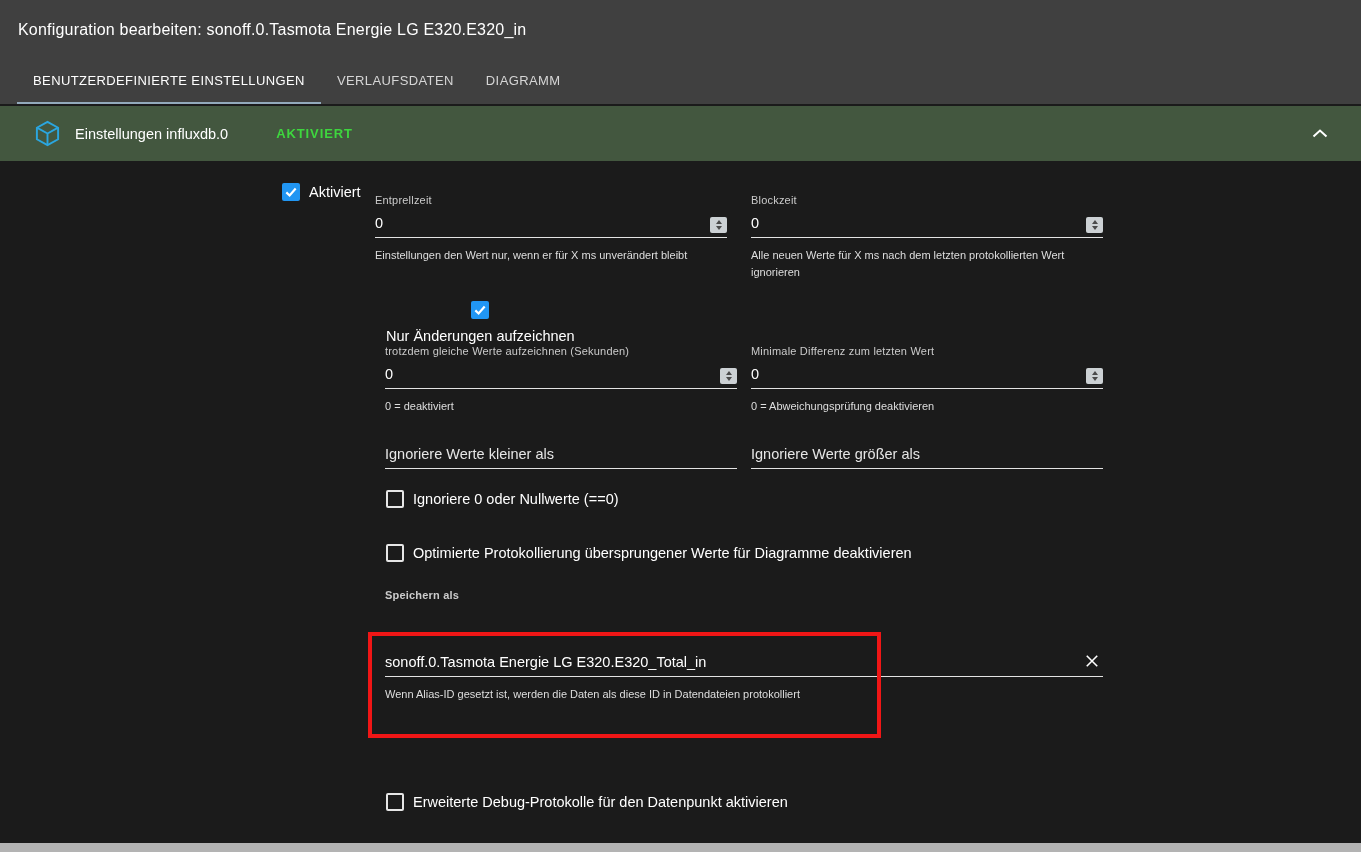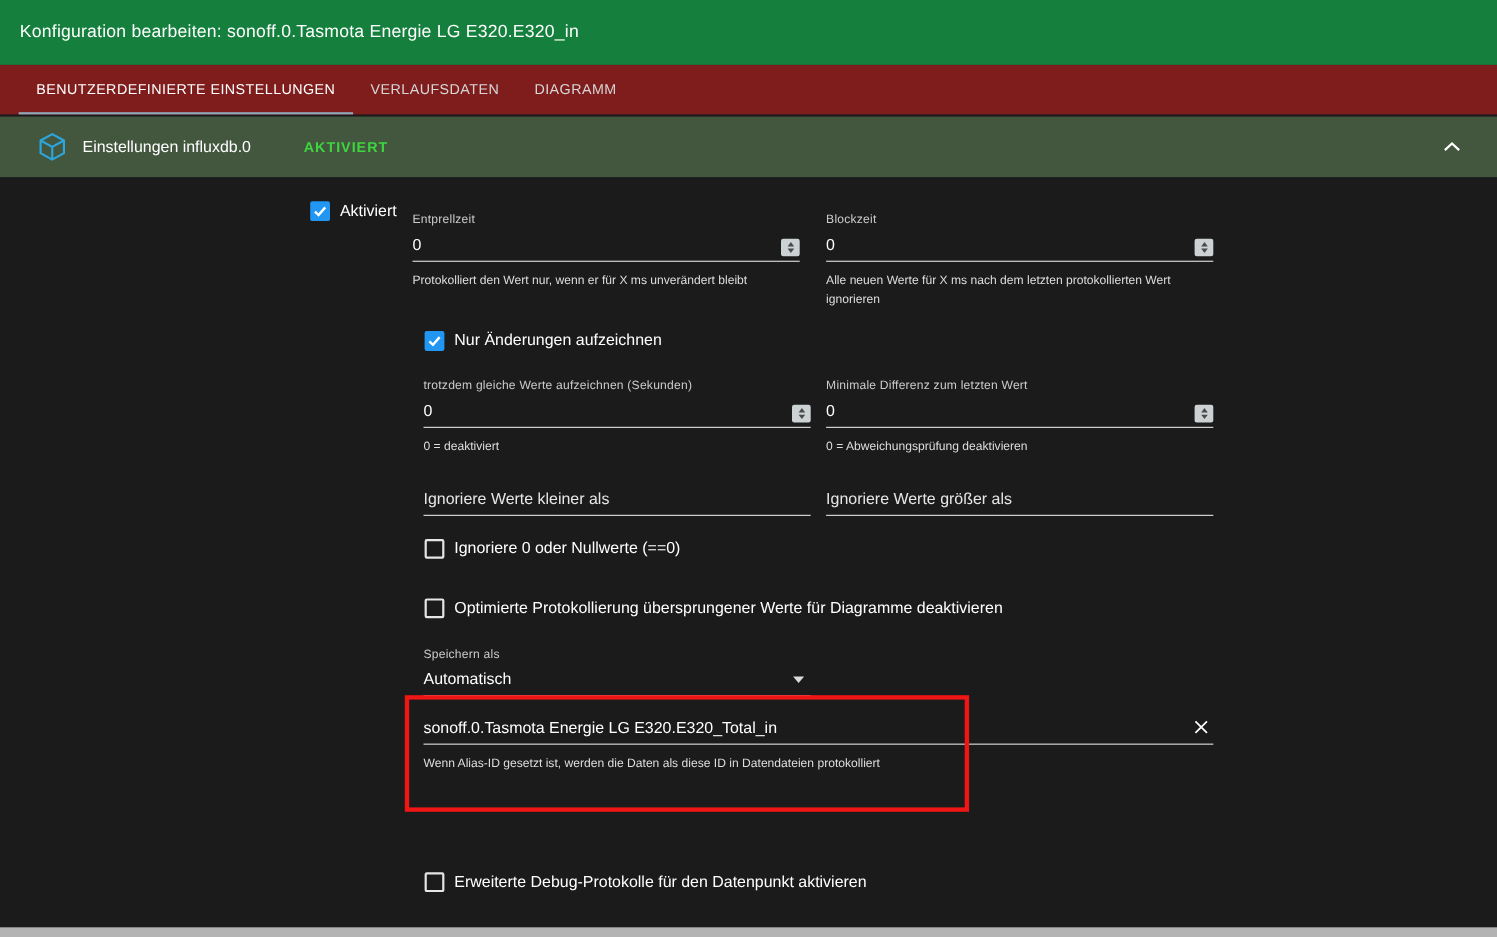--- a/index.html
+++ b/index.html
@@ -3,25 +3,25 @@
 <meta charset="utf-8">
 <style>
   html,body{margin:0;padding:0;background:#101010;}
   body{font-family:"Liberation Sans","DejaVu Sans",sans-serif;}
   .screen{position:relative;width:1361px;height:852px;background:#1b1b1b;overflow:hidden;color:#fff;}
 
   
   .corner{position:absolute;left:2px;top:0;height:9px;overflow:hidden;font-size:8px;color:#cfcfcf;}
 
   
-  .titlebar{position:absolute;left:0;top:0;width:100%;height:59px;background:#15803d;display:flex;align-items:center;padding-left:18px;box-sizing:border-box;}
+  .titlebar{position:absolute;left:0;top:0;width:100%;height:59px;background:#404040;display:flex;align-items:center;padding-left:18px;box-sizing:border-box;}
   .titlebar h1{margin:0;font-size:16px;font-weight:400;color:#fff;letter-spacing:.2px;}
 
   
-  .tabbar{position:absolute;left:0;top:59px;width:100%;height:45px;background:#7f1d1d;display:flex;align-items:stretch;padding-left:17px;box-sizing:border-box;}
+  .tabbar{position:absolute;left:0;top:59px;width:100%;height:45px;background:#404040;display:flex;align-items:stretch;padding-left:17px;box-sizing:border-box;}
   .tab{display:flex;align-items:center;padding:0 16px;font-size:13px;letter-spacing:.4px;color:#d6d6d6;cursor:pointer;border-bottom:2px solid transparent;box-sizing:border-box;}
   .tab.active{color:#ffffff;border-bottom:2px solid #93aabc;}
 
   
   .adapterbar{position:absolute;left:0;top:106px;width:100%;height:55px;background:#43573f;display:flex;align-items:center;padding:0 30px 0 34px;box-sizing:border-box;}
   .adapter-title{margin-left:14px;font-size:14.5px;color:#fff;}
   .adapter-status{margin-left:48px;font-size:13px;font-weight:700;letter-spacing:.9px;color:#3ed63e;}
   .collapse{margin-left:auto;width:22px;height:16px;display:flex;align-items:center;justify-content:center;cursor:pointer;}
 
   
@@ -109,36 +109,36 @@
 
   <div class="fgroup" style="left:375px;top:194px;width:352px;">
     <div class="flabel">Entprellzeit</div>
     <div class="inrow">
       <input class="fin" type="text" value="0" style="">
       <div class="spinner">
           <div class="tri up"></div>
           <div class="tri down"></div>
         </div>
     </div>
-    <div class="fhelp">Protokolliert den Wert nur, wenn er für X ms unverändert bleibt</div>
+    <div class="fhelp">Einstellungen den Wert nur, wenn er für X ms unverändert bleibt</div>
   </div>
 
   <div class="fgroup" style="left:751px;top:194px;width:352px;">
     <div class="flabel">Blockzeit</div>
     <div class="inrow">
       <input class="fin" type="text" value="0" style="">
       <div class="spinner">
           <div class="tri up"></div>
           <div class="tri down"></div>
         </div>
     </div>
     <div class="fhelp">Alle neuen Werte für X ms nach dem letzten protokollierten Wert ignorieren</div>
   </div>
 
-  <div class="cbrow" style="left:386px;top:301px;">
+  <div class="cbrow" style="left:386px;top:301px;flex-direction:column;">
     <div class="cb checked">
       <svg width="14" height="14" viewBox="0 0 18 18">
           <path d="M3 9.5 L7.2 13.5 L15 4.5" fill="none" stroke="#fff" stroke-width="2.8"></path>
         </svg>
     </div>
     <div class="cblabel">Nur Änderungen aufzeichnen</div>
   </div>
 
   <div class="fgroup" style="left:385px;top:345px;width:352px;">
     <div class="flabel">trotzdem gleiche Werte aufzeichnen (Sekunden)</div>
@@ -179,26 +179,22 @@
   <div class="cbrow" style="left:386px;top:490px;">
     <div class="cb unchecked"></div>
     <div class="cblabel">Ignoriere 0 oder Nullwerte (==0)</div>
   </div>
 
   <div class="cbrow" style="left:386px;top:544px;">
     <div class="cb unchecked"></div>
     <div class="cblabel">Optimierte Protokollierung übersprungener Werte für Diagramme deaktivieren</div>
   </div>
 
-  <div class="fgroup" style="left:385px;top:589px;width:352px;">
+  <div class="fgroup" style="left:385px;top:589px;width:352px;font-weight:bold;">
     <div class="flabel">Speichern als</div>
-    <div class="inrow">
-      <span class="finval">Automatisch</span>
-      <span class="ddarrow"></span>
-    </div>
   </div>
 
   <div class="fgroup" style="left:385px;top:645px;width:718px;">
     <div class="inrow">
       <input class="fin full" type="text" value="sonoff.0.Tasmota Energie LG E320.E320_Total_in" style="">
       <span class="clearbtn">
         <svg width="14" height="14" viewBox="0 0 16 16">
             <path d="M2 2 L14 14 M14 2 L2 14" stroke="#ffffff" stroke-width="1.8"></path>
           </svg>
       </span>

